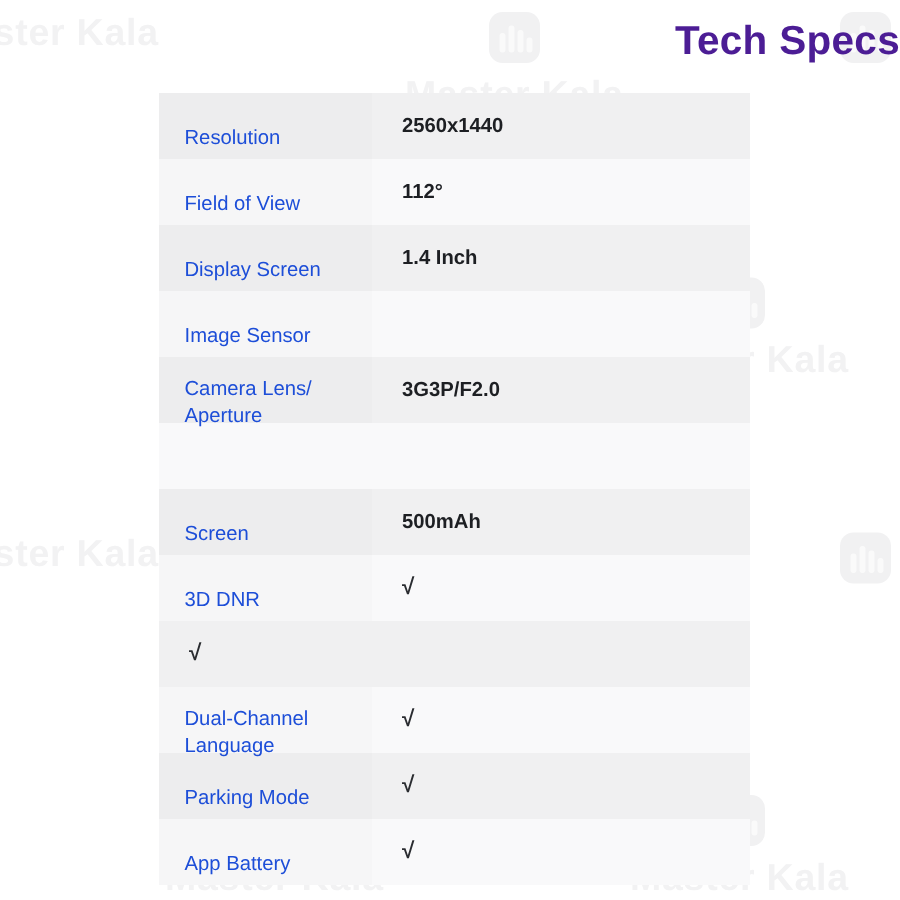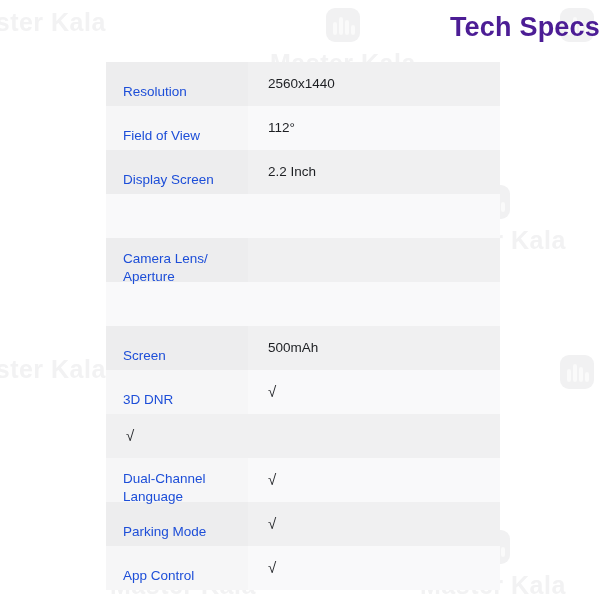--- a/index.html
+++ b/index.html
@@ -102,21 +102,21 @@
     line-height: 1.32;
     background: rgba(0,0,0,0.012);
   }
   .spec-value {
     flex: 1 1 auto;
     box-sizing: border-box;
     padding: 0 10px 0 20px;
     display: flex;
     align-items: center;
     font-size: 13.5px;
-    font-weight: normal;
+    font-weight: bold;
     color: #1d1f23;
     line-height: 1.32;
   }
   .spec-value.check {
     font-size: 15px;
     color: #2a2c30;
   }
   .r-1 { height: 44px; }
   .r-2 { height: 44px; }
 </style>
@@ -211,26 +211,28 @@
     <div class="spec-row alt r-1">
       <div class="spec-label">Resolution</div>
       <div class="spec-value">2560x1440</div>
     </div>
     <div class="spec-row  r-1">
       <div class="spec-label">Field of View</div>
       <div class="spec-value">112°</div>
     </div>
     <div class="spec-row alt r-1">
       <div class="spec-label">Display Screen</div>
-      <div class="spec-value">2.2 Inch</div>
-    </div>
-    <div class="spec-row  r-1">
+      <div class="spec-value">1.4 Inch</div>
+    </div>
+    <div class="spec-row  r-1">
+      <div class="spec-label">Image Sensor</div>
     </div>
     <div class="spec-row alt r-2">
       <div class="spec-label">Camera Lens/ Aperture</div>
+      <div class="spec-value">3G3P/F2.0</div>
     </div>
     <div class="spec-row  r-1">
     </div>
     <div class="spec-row alt r-1">
       <div class="spec-label">Screen</div>
       <div class="spec-value">500mAh</div>
     </div>
     <div class="spec-row  r-1">
       <div class="spec-label">3D DNR</div>
       <div class="spec-value check">√</div>
@@ -240,16 +242,16 @@
     </div>
     <div class="spec-row  r-2">
       <div class="spec-label">Dual-Channel Language</div>
       <div class="spec-value check">√</div>
     </div>
     <div class="spec-row alt r-1">
       <div class="spec-label">Parking Mode</div>
       <div class="spec-value check">√</div>
     </div>
     <div class="spec-row  r-1">
-      <div class="spec-label">App Control</div>
+      <div class="spec-label">App Battery</div>
       <div class="spec-value check">√</div>
     </div>
   </div>
 
 </body></html>

